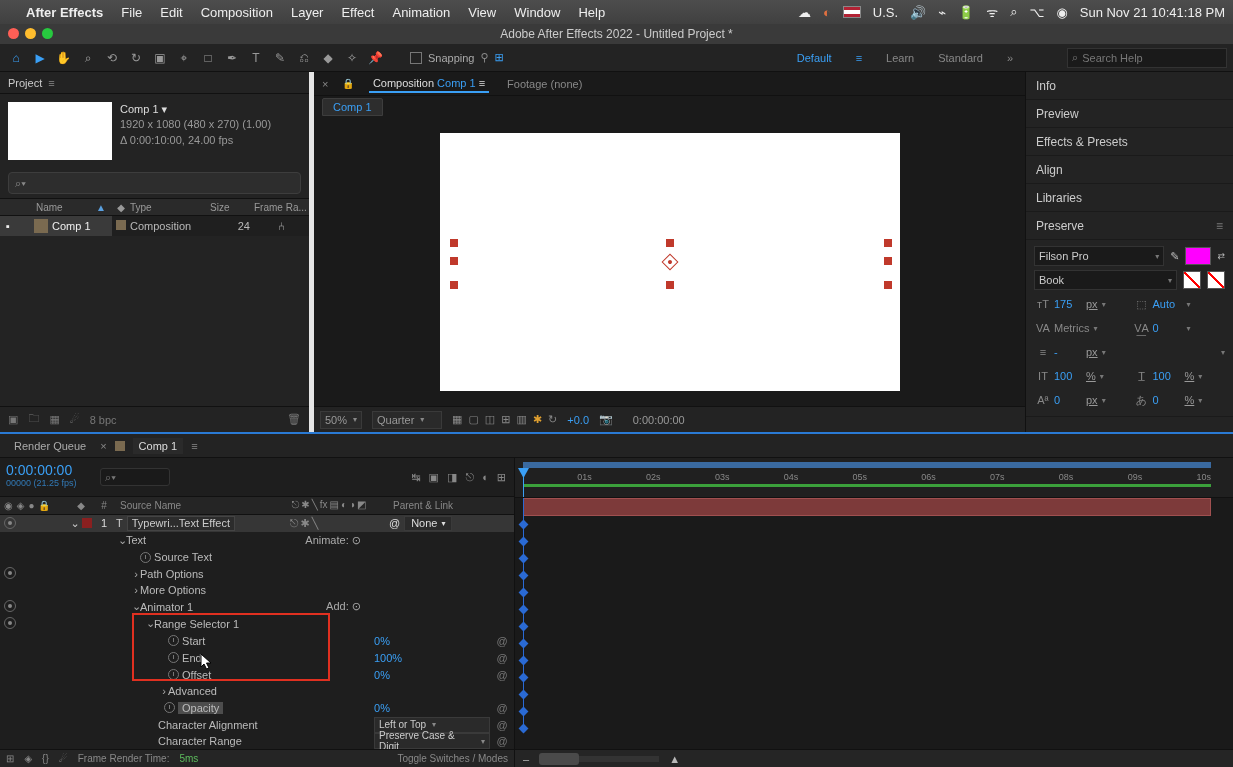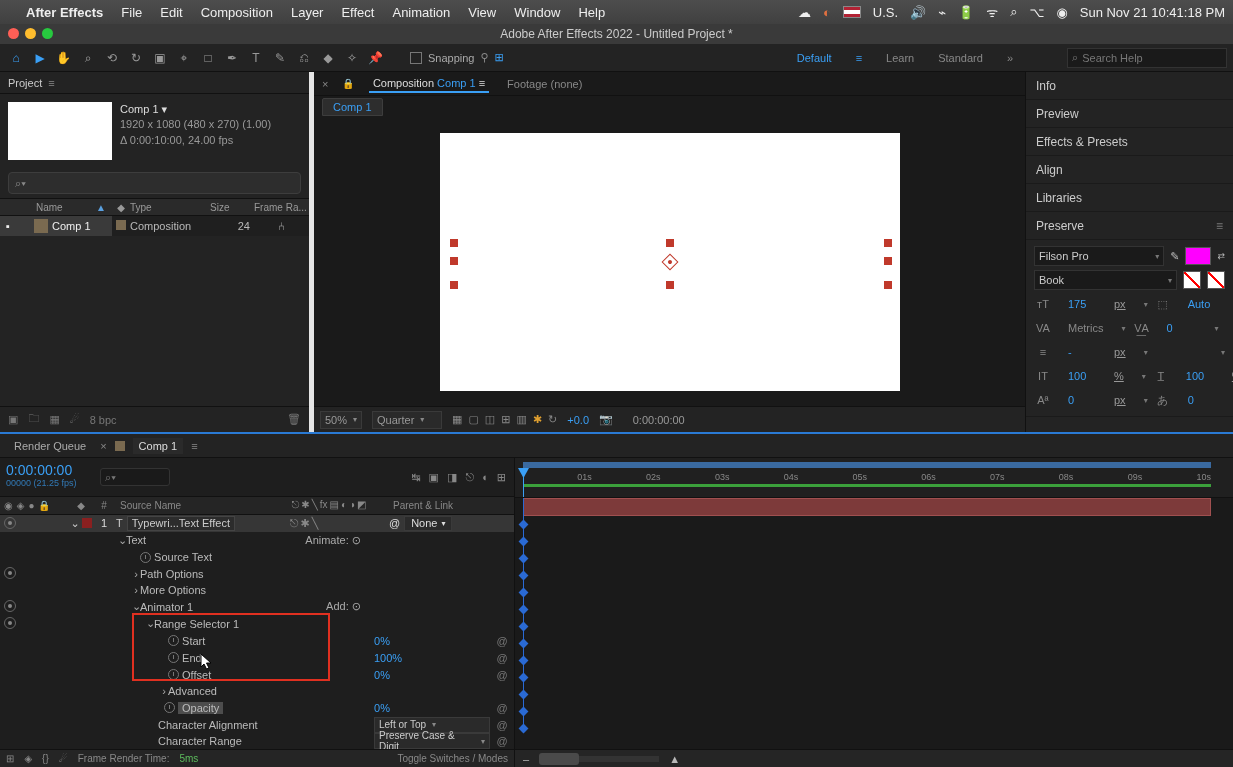--- a/index.html
+++ b/index.html
@@ -70,21 +70,21 @@
   .rp-item{ height:28px; border-bottom:1px solid #1a1a1a; padding:0 10px; display:flex; align-items:center; color:#ccc; font-size:12px; justify-content:space-between;}
   .rp-item .menu{color:#777;}
   .char-panel{ padding:6px 8px; display:flex; flex-direction:column; gap:4px; border-bottom:1px solid #1a1a1a;}
   .char-row{display:flex; gap:6px; align-items:center;}
   .char-sel{ flex:1; background:#1a1a1a; border:1px solid #333; height:20px; color:#ccc; padding:0 4px; display:flex; align-items:center; justify-content:space-between;}
   .char-sel .arr{font-size:8px;color:#777;}
   .swatch-area{display:flex;flex-direction:column;gap:0;}
   .swatch{ width:26px; height:18px; background:#ff00ff; border:1px solid #555;}
   .swatch.stroke{ background:#fff; position:relative;}
   .swatch.stroke::after{content:'';position:absolute;left:0;top:0;right:0;bottom:0;background:linear-gradient(to top right, transparent 45%, red 45%, red 55%, transparent 55%);}
-  .char-field{ background:#232323; display:flex; align-items:center; gap:16px; height:20px; color:#999;}
+  .char-field{ background:#232323; display:flex; align-items:center; gap:2px; height:20px; color:#999;}
   .char-field .ico{width:18px; text-align:center; color:#888;}
   .cf-val{ color:#3a9ff5; min-width:30px;}
   .cf-unit{color:#999;text-decoration:underline;}
   .cf-arr{font-size:8px;color:#777; margin-left:2px;}
 
   
   .tl-wrap{ position:absolute; left:0; right:0; top:432px; bottom:0; border-top:2px solid #2a7ad4;}
   .tl-tabs{ height:24px; background:#232323; display:flex; align-items:center; padding:0 8px; gap:8px; color:#aaa; border-bottom:1px solid #111;}
   .tl-tabs .tlt{padding:2px 6px;}
   .tl-tabs .tlt.active{ background:#2a2a2a; color:#ddd;}

